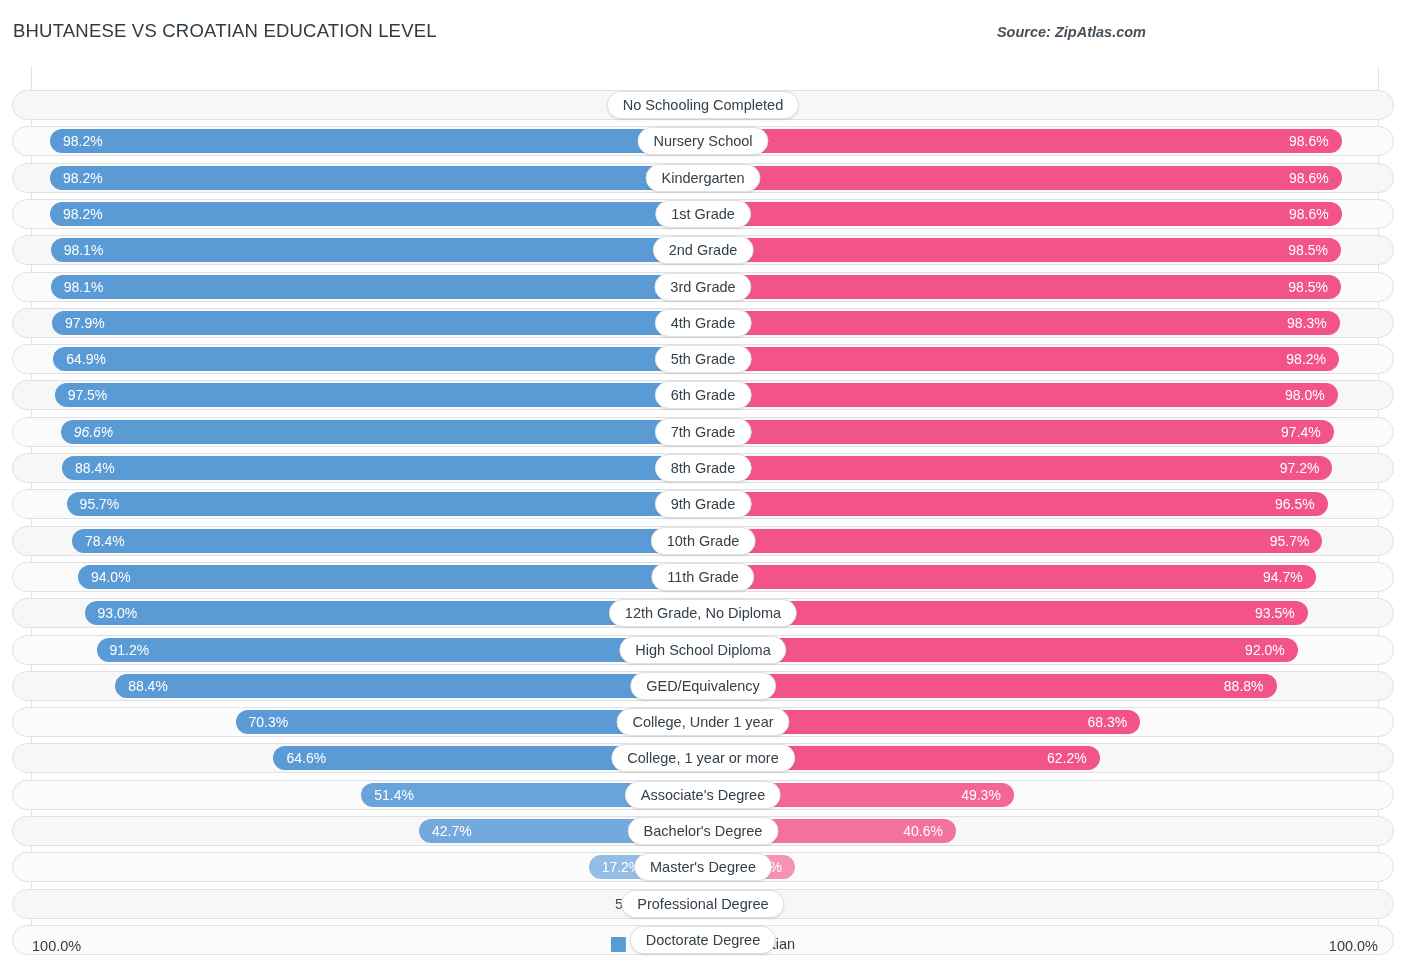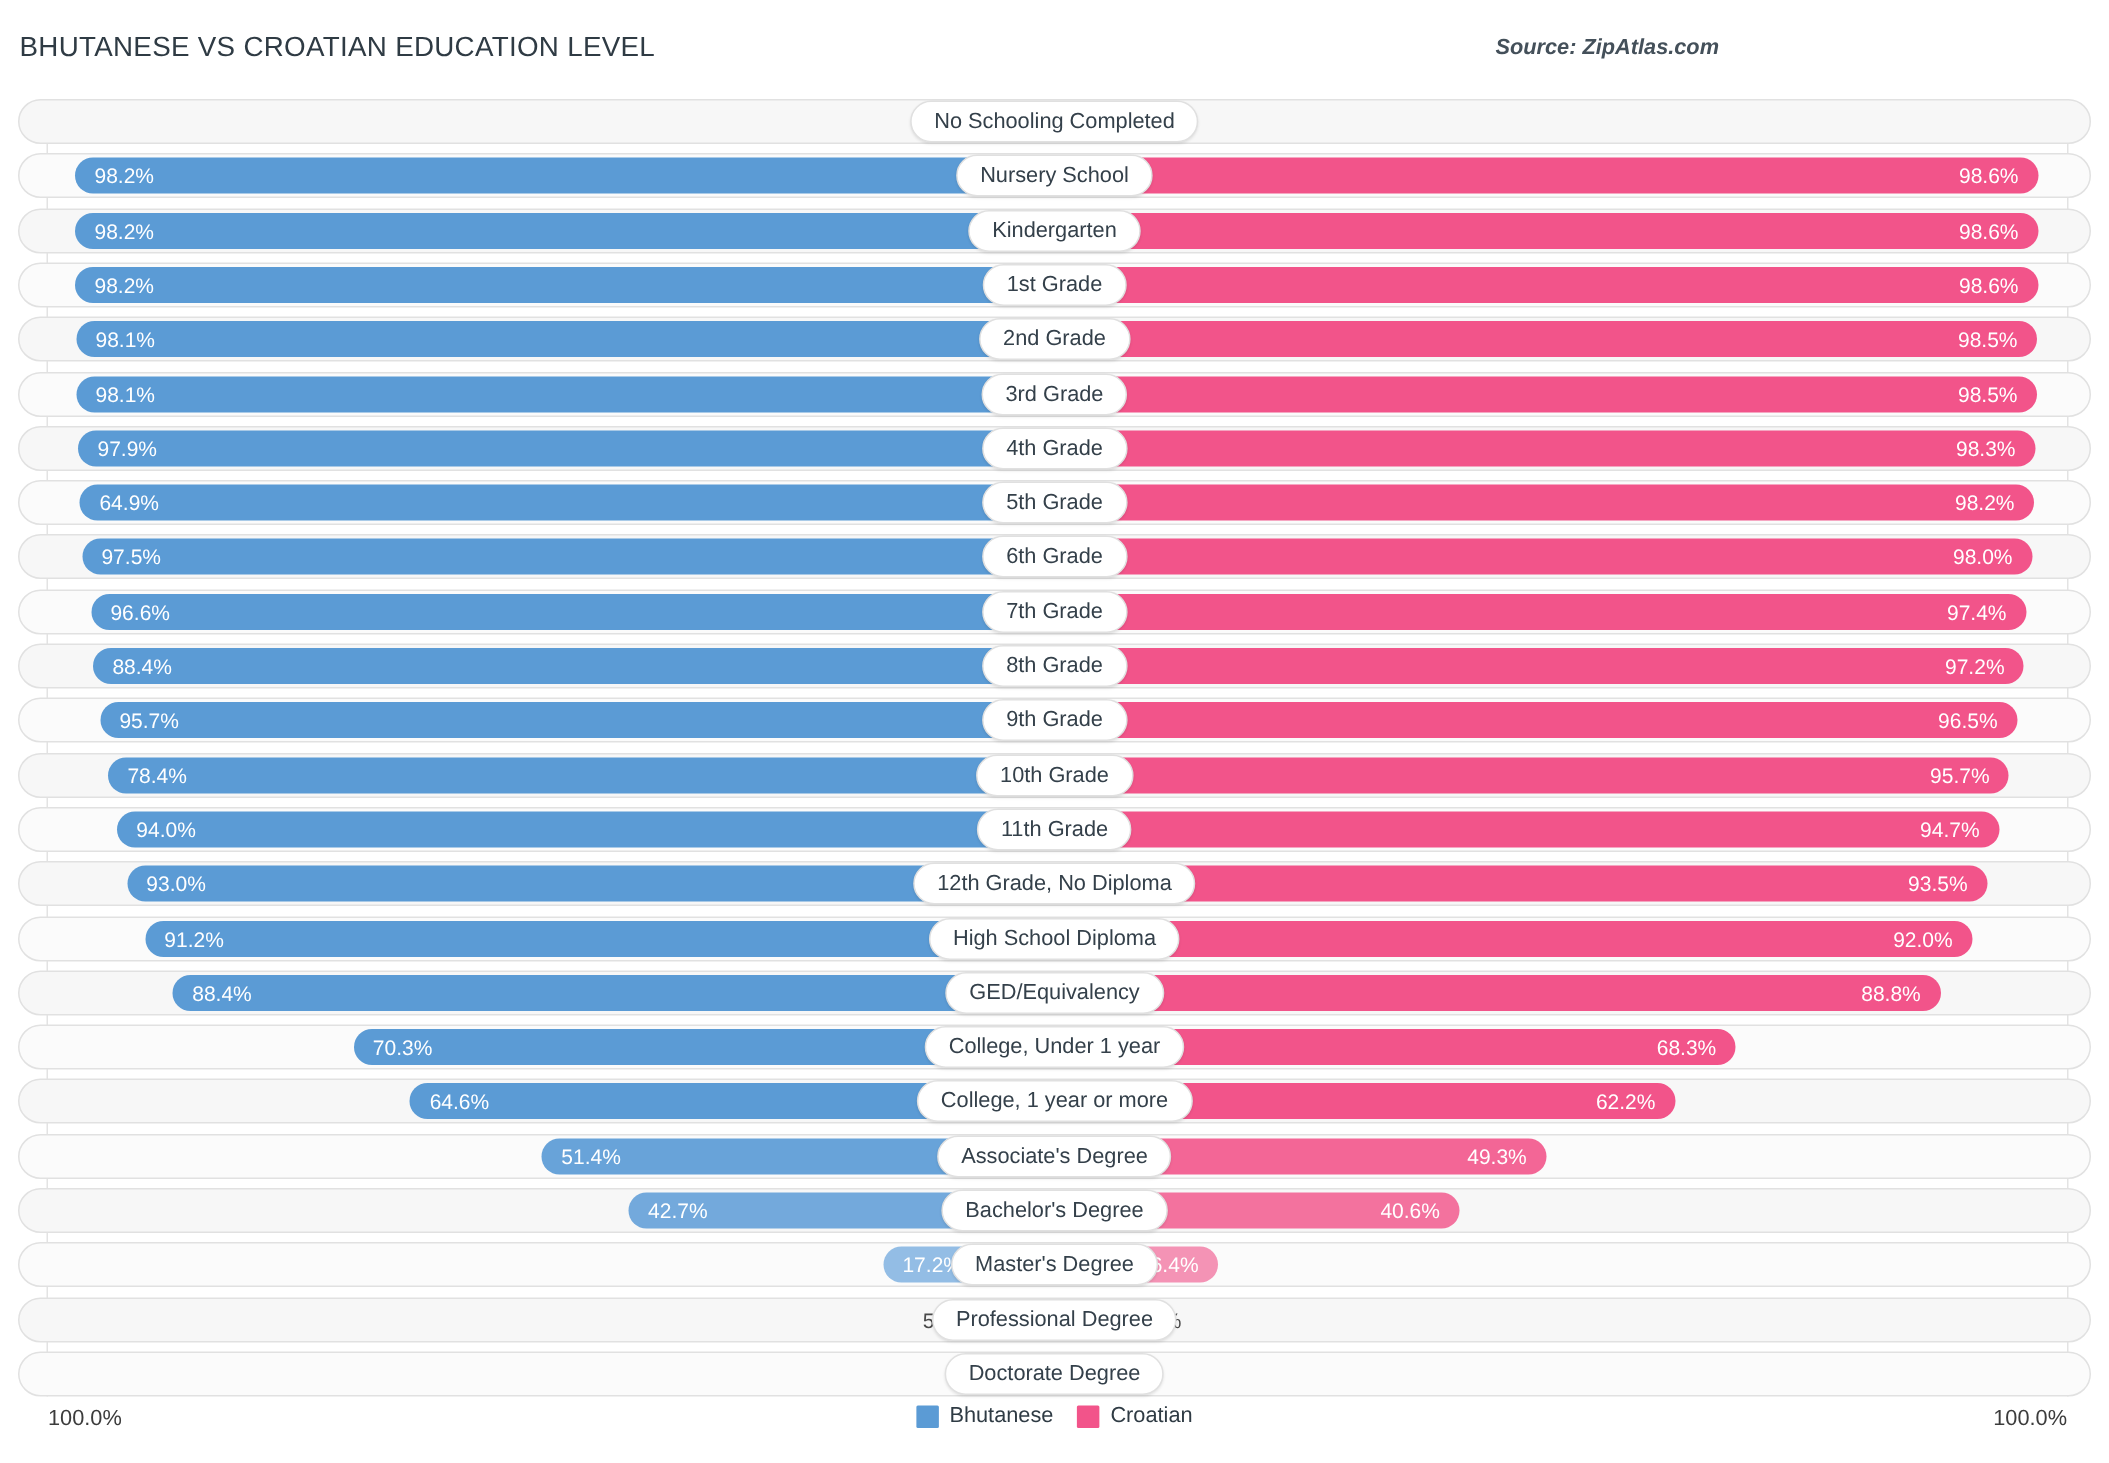--- a/index.html
+++ b/index.html
@@ -34,36 +34,37 @@
     position:absolute;top:0;bottom:0;width:1px;
     background:#e3e3e3;
   }
   .gridline.g-left{left:19px;}
   .gridline.g-right{left:1366px;}
 
   
   .row{
     position:absolute;left:0;width:1382px;height:30px;
     box-sizing:border-box;
+    margin-top:24px;
   }
   .track{
     position:absolute;left:0;top:0;width:100%;height:30px;
     border:1px solid #e1e1e1;
     border-radius:15px;
     background:#f7f7f7;
     box-sizing:border-box;
   }
   .row.alt .track{background:#fbfbfb;}
 
   .bar{
     position:absolute;top:3px;height:24px;
     border-radius:12px;
   }
   .bar-left{right:691px;}
-  .bar-right{left:691px;text-align:center;}
+  .bar-right{left:674px;text-align:center;}
 
   .bar-val{
     position:absolute;top:50%;transform:translateY(-50%);
     font-size:14px;white-space:nowrap;
   }
   .val-in{color:#ffffff;}
   .val-out{color:#4a4a4a;}
   .bar-left .val-in{left:13px;}
   .bar-left .val-out{left:-52px;}
   .bar-right .val-in{right:13px;}
@@ -199,21 +200,21 @@
         <div class="bar bar-left" style="width: 648.375px; background: rgb(91, 155, 213);">
           <span class="bar-val val-in">97.5%</span>
         </div>
         <div class="bar bar-right" style="width: 651.7px; background: rgb(242, 84, 138);">
           <span class="bar-val val-in">98.0%</span>
         </div>
         <div class="center-label">6th Grade</div>
       </div>
       <div class="row alt" style="top: 326.7px;">
         <div class="track"></div>
-        <div class="bar bar-left" style="width: 642.39px; background: rgb(91, 155, 213);">
+        <div class="bar bar-left" style="width: 642.39px; background: rgb(91, 155, 213); font-style: italic;">
           <span class="bar-val val-in">96.6%</span>
         </div>
         <div class="bar bar-right" style="width: 647.71px; background: rgb(242, 84, 138);">
           <span class="bar-val val-in">97.4%</span>
         </div>
         <div class="center-label">7th Grade</div>
       </div>
       <div class="row" style="top: 363px;">
         <div class="track"></div>
         <div class="bar bar-left" style="width: 641.06px; background: rgb(91, 155, 213);">

